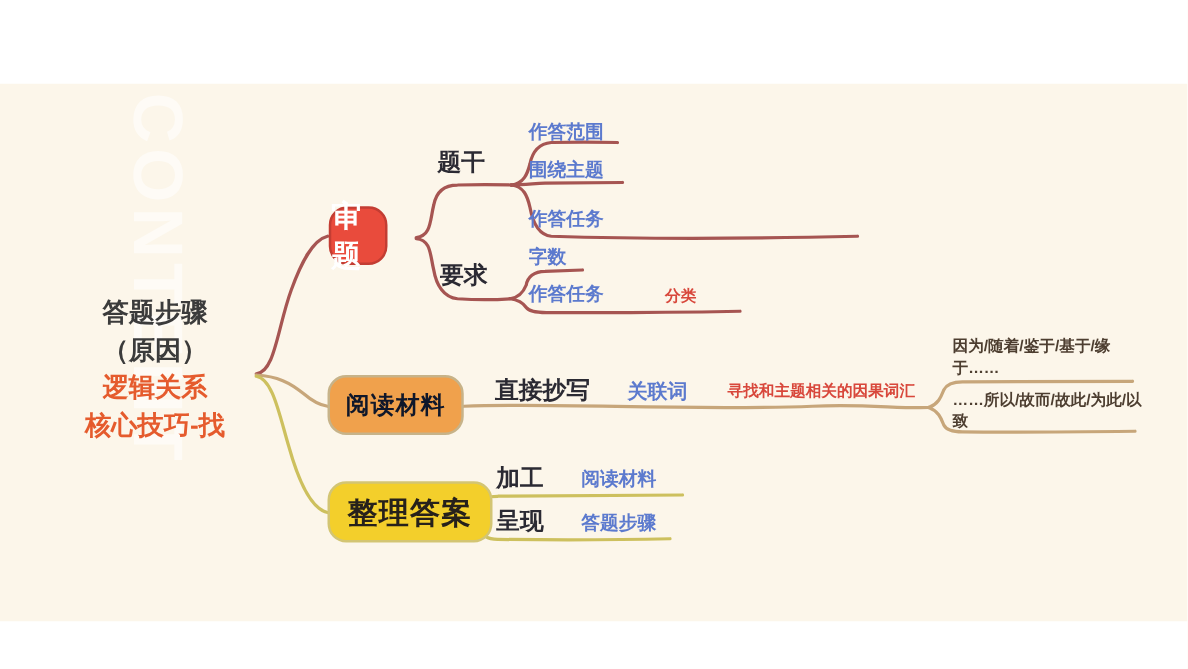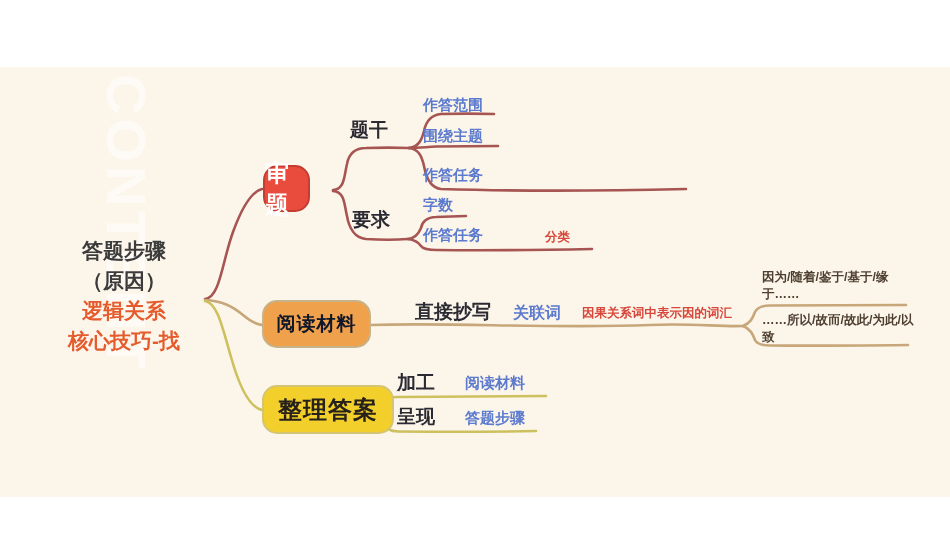--- a/index.html
+++ b/index.html
@@ -102,26 +102,26 @@
   </div>
 
   <div class="topic-box box-shenti">审题</div>
   <div class="abs lvl-dark" style="left:350px;top:117px;">题干</div>
   <div class="abs lvl-blue" style="left:423px;top:96px;">作答范围</div>
   <div class="abs lvl-blue" style="left:423px;top:127px;">围绕主题</div>
   <div class="abs lvl-blue" style="left:423px;top:166px;">作答任务</div>
   <div class="abs lvl-dark" style="left:352px;top:207px;">要求</div>
   <div class="abs lvl-blue" style="left:423px;top:196px;">字数</div>
   <div class="abs lvl-blue" style="left:423px;top:226px;">作答任务</div>
-  <div class="abs note-red" style="left:545px;top:229px;">分类</div>
+  <div class="abs note-red" style="left:532px;top:229px;">分类</div>
 
   <div class="topic-box box-yuedu">阅读材料</div>
-  <div class="abs lvl-dark" style="left:415px;top:299px;">直接抄写</div>
-  <div class="abs lvl-blue" style="left:502px;top:303px;font-size:16px;margin-left:11px;">关联词</div>
-  <div class="abs note-red" style="left:582px;top:305px;">因果关系词中表示因的词汇</div>
+  <div class="abs lvl-dark" style="left:396px;top:299px;">直接抄写</div>
+  <div class="abs lvl-blue" style="left:502px;top:303px;font-size:16px;">关联词</div>
+  <div class="abs note-red" style="left:582px;top:305px;">寻找和主题相关的因果词汇</div>
   <div class="abs note-brown wrap" style="left:762px;top:269px;width:148px;">因为/随着/鉴于/基于/缘于……</div>
   <div class="abs note-brown wrap" style="left:762px;top:312px;width:152px;">……所以/故而/故此/为此/以致</div>
 
   <div class="topic-box box-zhengli">整理答案</div>
   <div class="abs lvl-dark" style="left:397px;top:370px;">加工</div>
   <div class="abs lvl-blue" style="left:465px;top:374px;">阅读材料</div>
   <div class="abs lvl-dark" style="left:397px;top:404px;">呈现</div>
   <div class="abs lvl-blue" style="left:465px;top:409px;">答题步骤</div>
 
 </div>

